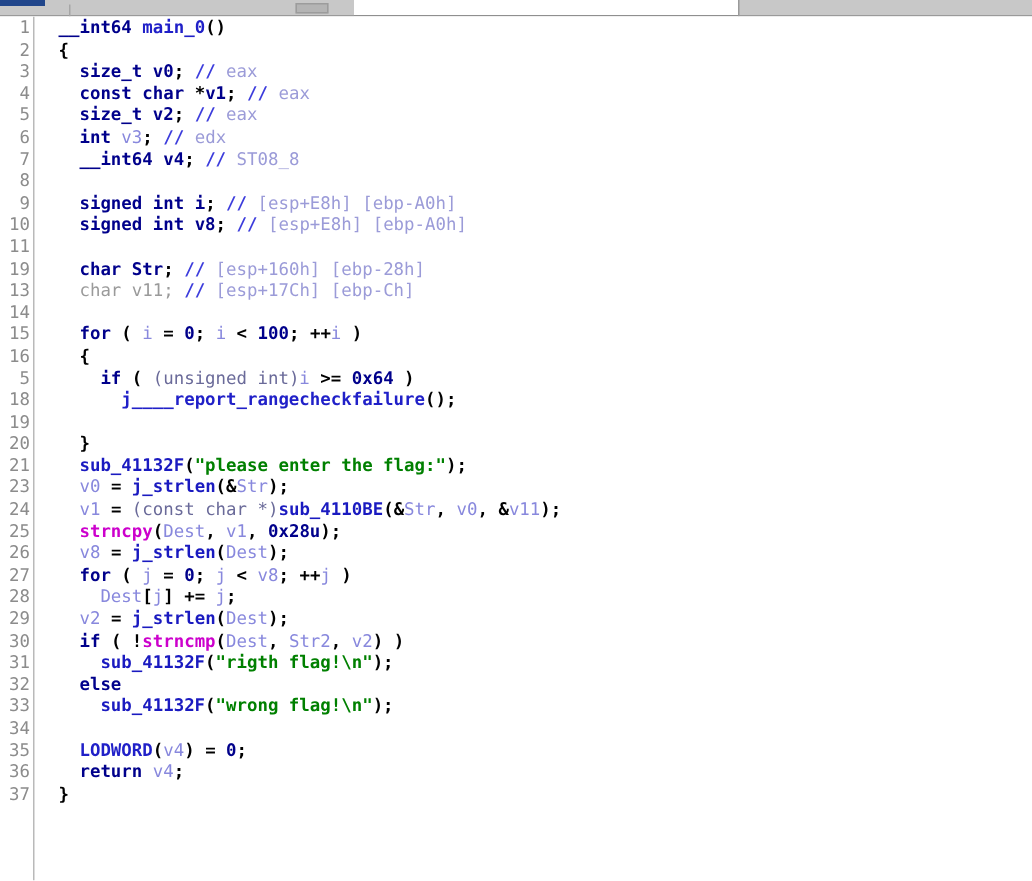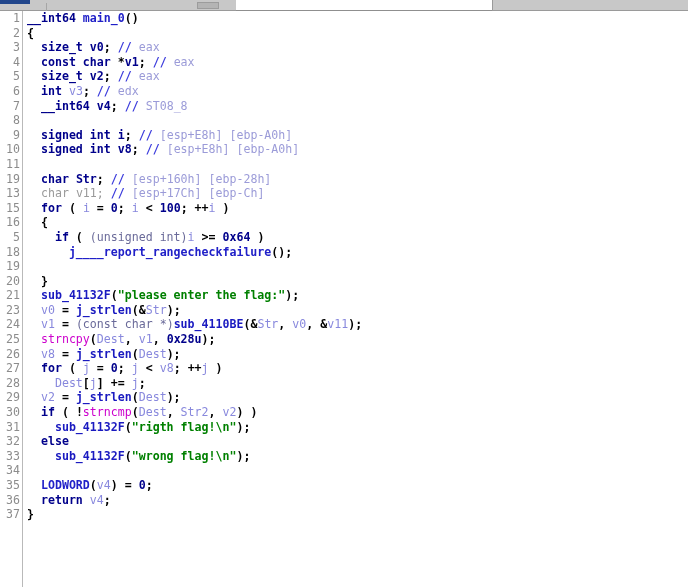--- a/index.html
+++ b/index.html
@@ -95,29 +95,29 @@
   .lineno {
     width: 20px;
     min-width: 20px;
     text-align: right;
     color: #8c8c8c;
     padding-right: 2px;
     font-size: 11.6px;
     user-select: none;
   }
   .linetext {
-    padding-left: 5px;
+    padding-left: 17px;
     white-space: pre;
   }
 
   
   .kw       { color: #00008b; font-weight: bold; }   
   .fn       { color: #2020c8; font-weight: bold; }   
   .sub      { color: #1a1ac0; font-weight: bold; }   
-  .lib      { color: #cc00cc; font-weight: normal; text-align: center; }   
+  .lib      { color: #cc00cc; font-weight: bold; text-align: center; }   
   .var      { color: #8888dd; }                      
   .num      { color: #00008b; font-weight: bold; }   
   .str      { color: #008000; font-weight: bold; }   
   .cmt      { color: #3c3cdc; font-weight: bold; }   
   .cmtx     { color: #9b9bd8; }                      
   .punc     { color: #000000; font-weight: bold; }   
   .cast     { color: #6a6a99; }                      
   .dim      { color: #9a9a9a; }
 </style>
 </head>
@@ -141,20 +141,21 @@
       <div class="code-line"><span class="lineno">4</span><span class="linetext"><span class="punc">  </span><span class="kw">const char</span><span class="punc"> *</span><span class="kw">v1</span><span class="punc">; </span><span class="cmt">//</span><span class="cmtx"> eax</span></span></div>
       <div class="code-line"><span class="lineno">5</span><span class="linetext"><span class="punc">  </span><span class="kw">size_t</span><span class="punc"> </span><span class="kw">v2</span><span class="punc">; </span><span class="cmt">//</span><span class="cmtx"> eax</span></span></div>
       <div class="code-line"><span class="lineno">6</span><span class="linetext"><span class="punc">  </span><span class="kw">int</span><span class="punc"> </span><span class="var">v3</span><span class="punc">; </span><span class="cmt">//</span><span class="cmtx"> edx</span></span></div>
       <div class="code-line"><span class="lineno">7</span><span class="linetext"><span class="punc">  </span><span class="kw">__int64</span><span class="punc"> </span><span class="kw">v4</span><span class="punc">; </span><span class="cmt">//</span><span class="cmtx"> ST08_8</span></span></div>
       <div class="code-line"><span class="lineno">8</span></div>
       <div class="code-line"><span class="lineno">9</span><span class="linetext"><span class="punc">  </span><span class="kw">signed int</span><span class="punc"> </span><span class="kw">i</span><span class="punc">; </span><span class="cmt">//</span><span class="cmtx"> [esp+E8h] [ebp-A0h]</span></span></div>
       <div class="code-line"><span class="lineno">10</span><span class="linetext"><span class="punc">  </span><span class="kw">signed int</span><span class="punc"> </span><span class="kw">v8</span><span class="punc">; </span><span class="cmt">//</span><span class="cmtx"> [esp+E8h] [ebp-A0h]</span></span></div>
       <div class="code-line"><span class="lineno">11</span></div>
       <div class="code-line"><span class="lineno">19</span><span class="linetext"><span class="punc">  </span><span class="kw">char</span><span class="punc"> </span><span class="kw">Str</span><span class="punc">; </span><span class="cmt">//</span><span class="cmtx"> [esp+160h] [ebp-28h]</span></span></div>
       <div class="code-line"><span class="lineno">13</span><span class="linetext"><span class="punc">  </span><span class="dim">char</span><span class="punc"> </span><span class="dim">v11</span><span class="dim">; </span><span class="cmt">//</span><span class="cmtx"> [esp+17Ch] [ebp-Ch]</span></span></div>
+      <div class="code-line"><span class="lineno">14</span><span class="linetext"><span class="punc"></span></span></div>
       <div class="code-line"><span class="lineno">15</span><span class="linetext"><span class="punc">  </span><span class="kw">for</span><span class="punc"> ( </span><span class="var">i</span><span class="punc"> = </span><span class="num">0</span><span class="punc">; </span><span class="var">i</span><span class="punc"> &lt; </span><span class="num">100</span><span class="punc">; ++</span><span class="var">i</span><span class="punc"> )</span></span></div>
       <div class="code-line"><span class="lineno">16</span><span class="linetext"><span class="punc">  {</span></span></div>
       <div class="code-line"><span class="lineno">5</span><span class="linetext"><span class="punc">    </span><span class="kw">if</span><span class="punc"> ( </span><span class="cast">(unsigned int)</span><span class="var">i</span><span class="punc"> &gt;= </span><span class="num">0x64</span><span class="punc"> )</span></span></div>
       <div class="code-line"><span class="lineno">18</span><span class="linetext"><span class="punc">      </span><span class="fn">j____report_rangecheckfailure</span><span class="punc">();</span></span></div>
       <div class="code-line"><span class="lineno">19</span></div>
       <div class="code-line"><span class="lineno">20</span><span class="linetext"><span class="punc">  }</span></span></div>
       <div class="code-line"><span class="lineno">21</span><span class="linetext"><span class="punc">  </span><span class="sub">sub_41132F</span><span class="punc">(</span><span class="str">"please enter the flag:"</span><span class="punc">);</span></span></div>
       <div class="code-line"><span class="lineno">23</span><span class="linetext"><span class="punc">  </span><span class="var">v0</span><span class="punc"> = </span><span class="sub">j_strlen</span><span class="punc">(&amp;</span><span class="var">Str</span><span class="punc">);</span></span></div>
       <div class="code-line"><span class="lineno">24</span><span class="linetext"><span class="punc">  </span><span class="var">v1</span><span class="punc"> = </span><span class="cast">(const char *)</span><span class="sub">sub_4110BE</span><span class="punc">(&amp;</span><span class="var">Str</span><span class="punc">, </span><span class="var">v0</span><span class="punc">, &amp;</span><span class="var">v11</span><span class="punc">);</span></span></div>
       <div class="code-line"><span class="lineno">25</span><span class="linetext"><span class="punc">  </span><span class="lib">strncpy</span><span class="punc">(</span><span class="var">Dest</span><span class="punc">, </span><span class="var">v1</span><span class="punc">, </span><span class="num">0x28u</span><span class="punc">);</span></span></div>

